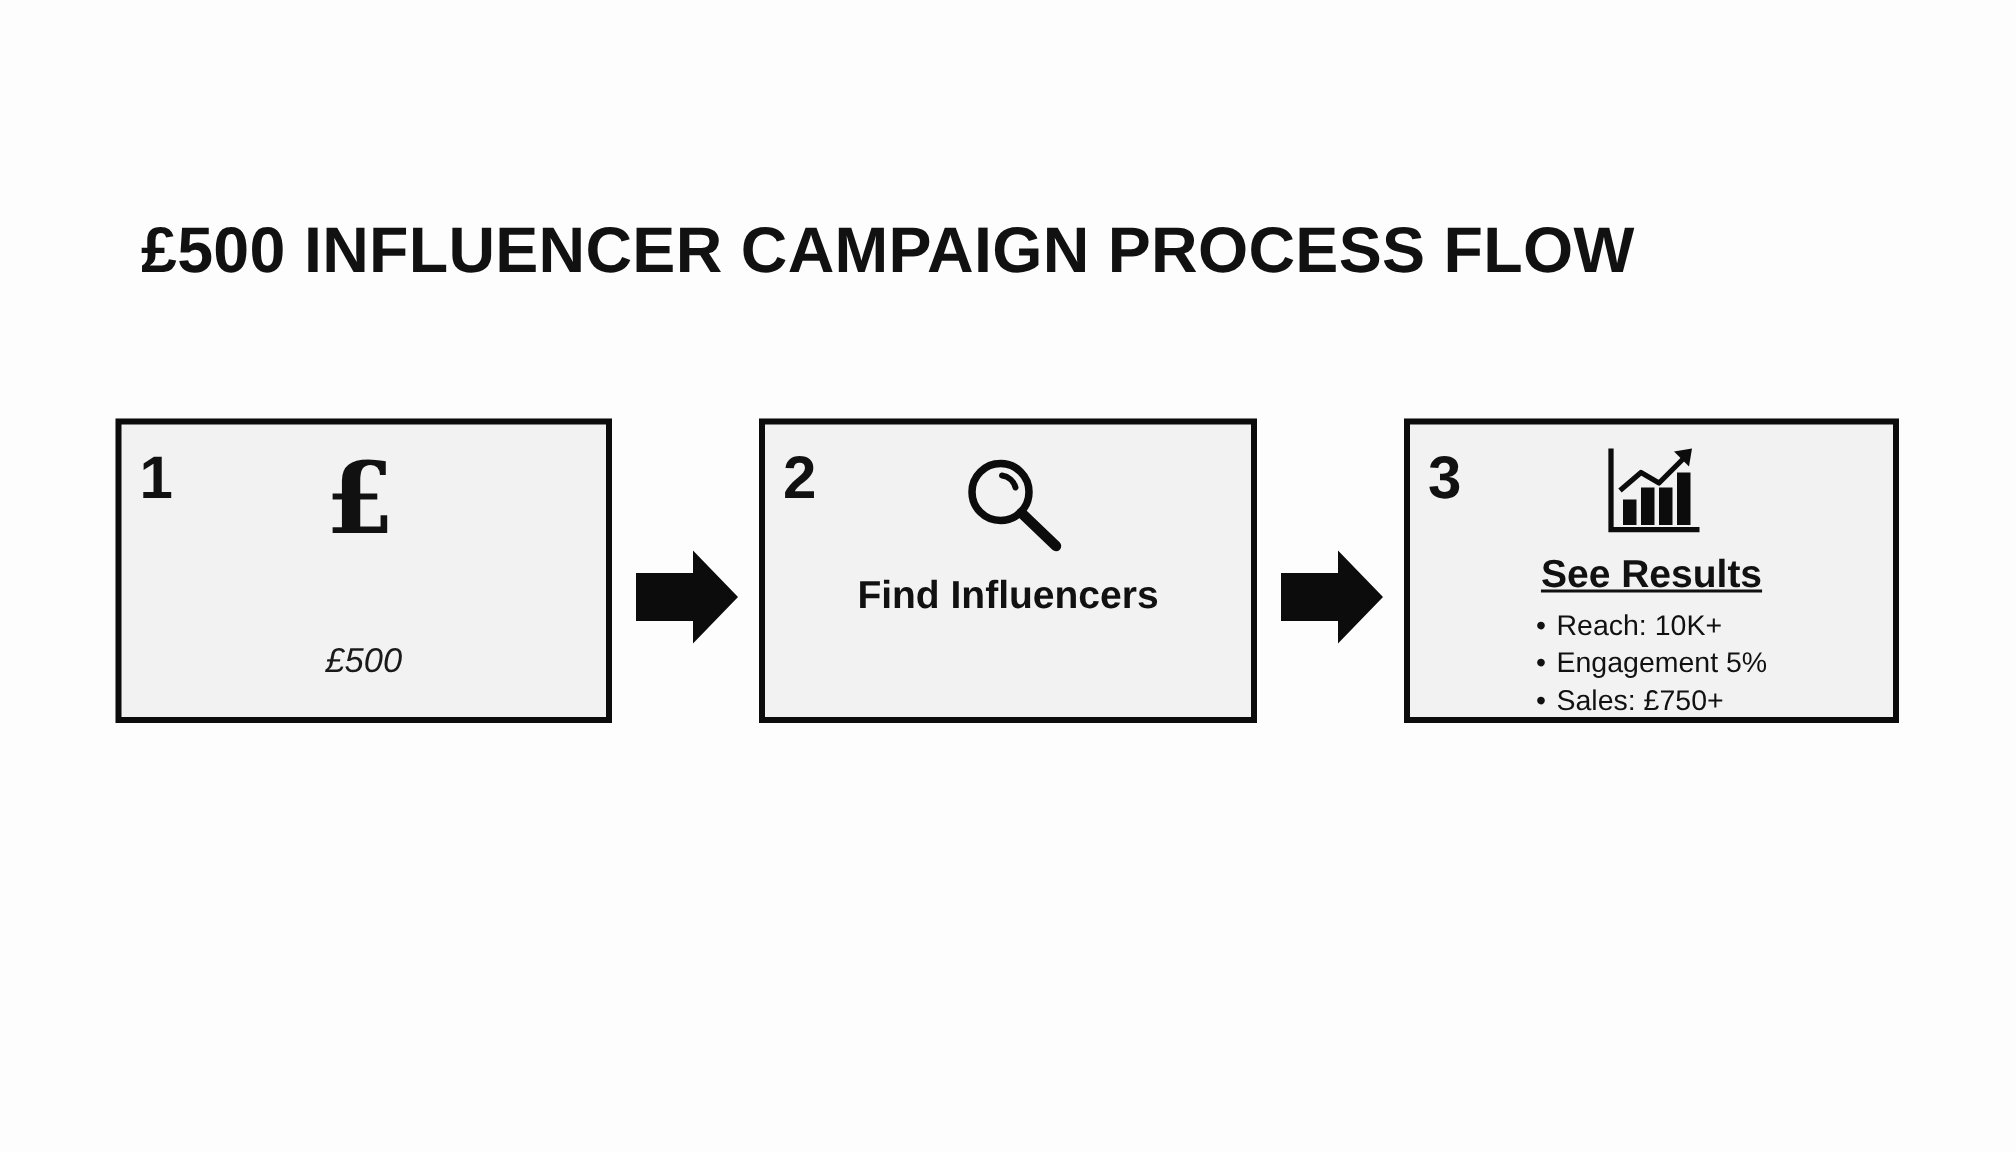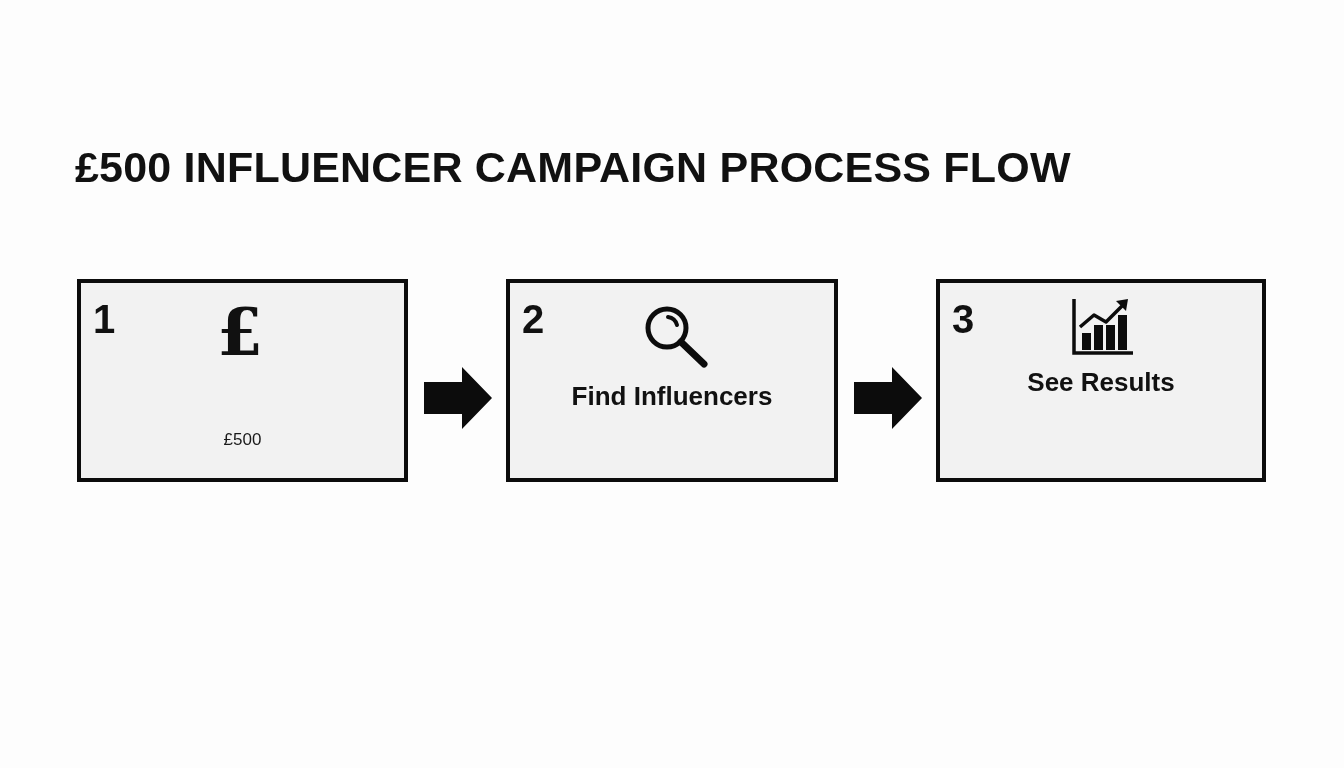--- a/index.html
+++ b/index.html
@@ -1,42 +1,42 @@
 <!DOCTYPE html>
 <html><head>
 <meta charset="utf-8">
 <style>
   html, body { margin: 0; padding: 0; }
   body {
     width: 1344px; height: 768px; background: #fdfdfd; position: relative; overflow: hidden;
     font-family: "Liberation Sans", "DejaVu Sans", sans-serif; color: #111;
   }
   .title {
-    position: absolute; left: 75px; top: 141px; margin: 0;
+    position: absolute; left: 94px; top: 141px; margin: 0;
     font-size: 43px; font-weight: 700; letter-spacing: 0.2px; color: #111;
     white-space: nowrap; line-height: 52px;
   }
   .box {
     position: absolute; top: 279px; height: 203px; box-sizing: border-box;
     border: 4px solid #0c0c0c; background: #f2f2f2;
   }
   .box1 { left: 77px; width: 331px; }
   .box2 { left: 506px; width: 332px; }
   .box3 { left: 936px; width: 330px; }
   .num {
     position: absolute; left: 12px; top: 14px; font-size: 40px; font-weight: 700; line-height: 44px;
   }
   .icon { position: absolute; }
   .heading {
     position: absolute; left: 0; right: 0; text-align: center;
     font-size: 26px; font-weight: 700; line-height: 30px;
   }
   .sub {
     position: absolute; left: 0; right: 0; text-align: center;
-    font-size: 17px; line-height: 22px; color: #1a1a1a;
+    font-size: 23px; line-height: 22px; color: #1a1a1a; font-style: italic;
   }
   .bullets {
     position: absolute; left: 84px; top: 122px; margin: 0; padding: 0; list-style: none;
     font-size: 19px; line-height: 25px; color: #111;
   }
   .bullets li::before { content: "\2022"; margin-right: 7px; }
   .arrow { position: absolute; top: 366px; width: 70px; height: 64px; }
 </style>
 </head>
 <body>
@@ -71,14 +71,19 @@
   <div class="num">3</div>
   <svg class="icon" style="left:131px; top:14px;" width="64" height="60" viewBox="0 0 64 60">
     <polyline points="3,2 3,56 62,56" fill="none" stroke="#0c0c0c" stroke-width="3.5"></polyline>
     <rect x="11" y="36" width="9" height="17" fill="#0c0c0c"></rect>
     <rect x="23" y="28" width="9" height="25" fill="#0c0c0c"></rect>
     <rect x="35" y="28" width="9" height="25" fill="#0c0c0c"></rect>
     <rect x="47" y="18" width="9" height="35" fill="#0c0c0c"></rect>
     <polyline points="9,30 23,18 35,25 53,7" fill="none" stroke="#0c0c0c" stroke-width="3.5" stroke-linejoin="round"></polyline>
     <polygon points="45,4 57,2 55,14" fill="#0c0c0c"></polygon>
   </svg>
-  <div class="heading" style="top:84px;">See Results</div>
+  <div class="heading" style="top:84px;text-decoration:underline;">See Results</div>
+  <ul class="bullets">
+    <li>Reach: 10K+</li>
+    <li>Engagement 5%</li>
+    <li>Sales: £750+</li>
+  </ul>
 </div>
 
 </body></html>

